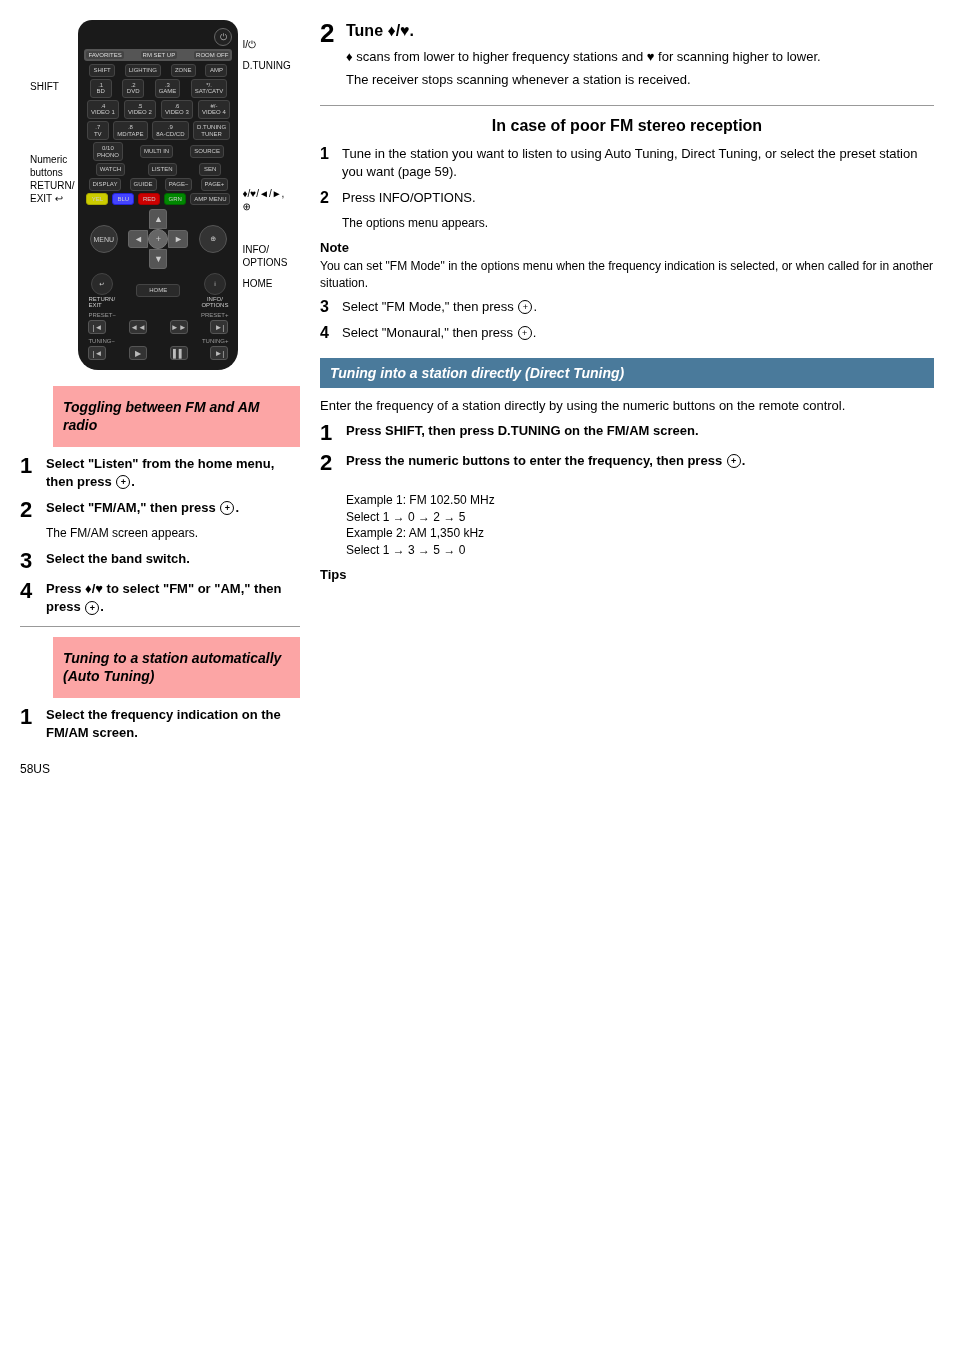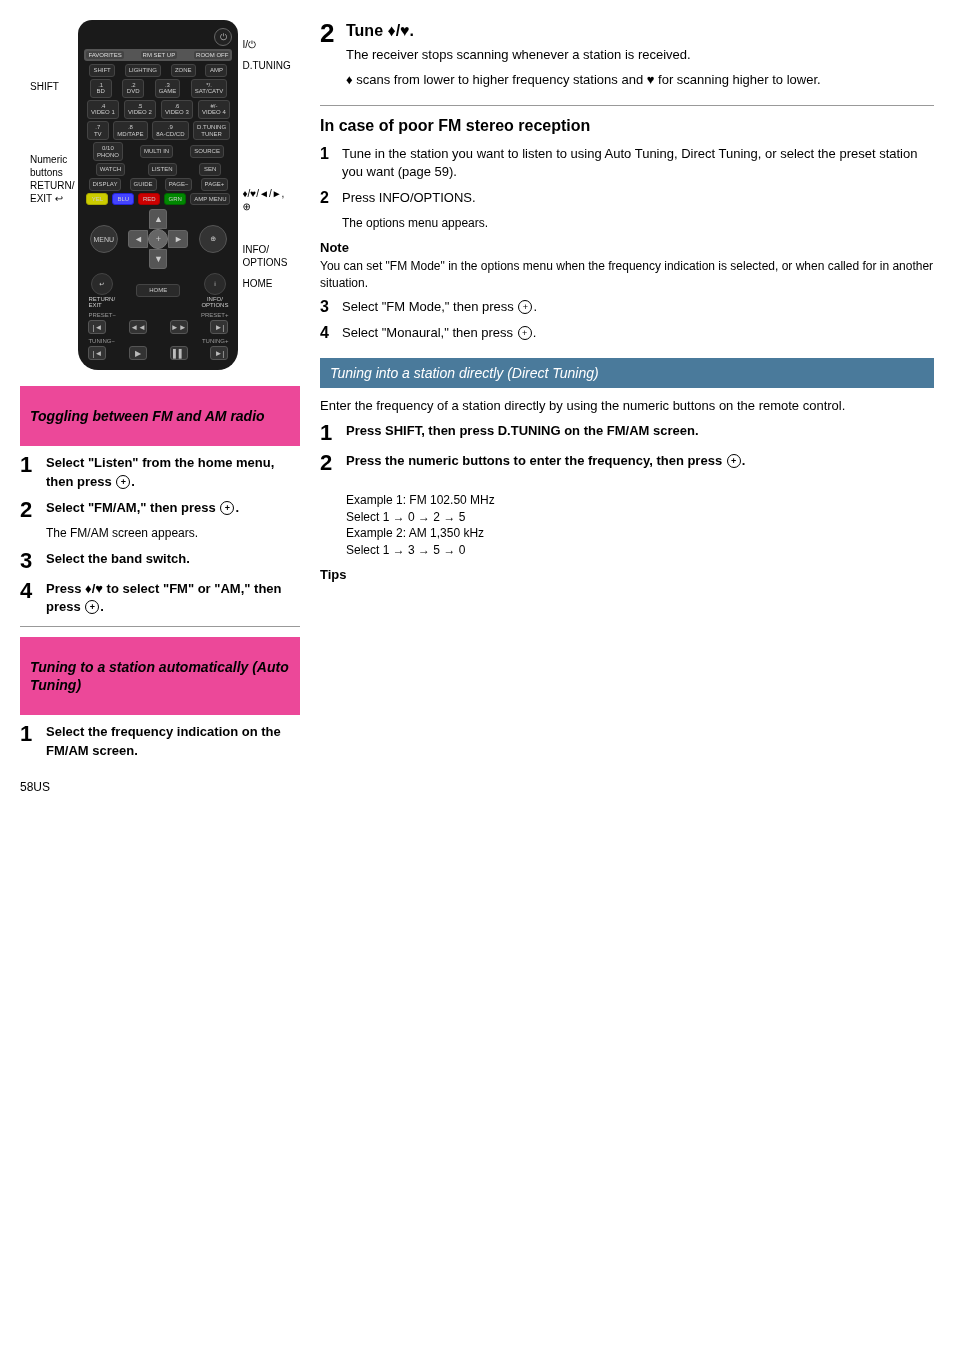--- a/index.html
+++ b/index.html
@@ -70,25 +70,26 @@
       font-size: 8px;
       width: 18px;
       height: 14px;
       display: flex;
       align-items: center;
       justify-content: center;
     }
 
     
     .section-box {
-      background: #ec4899;
+      background: #fca5a5;
       border: none;
-      padding: 21px 10px;
+      padding: 12px 10px;
       margin-bottom: 6px;
       border-radius: 0;
+      margin-left: 33px;
     }
     .section-box-title {
       font-size: 14px;
       font-weight: bold;
       color: #000;
       font-style: italic;
       line-height: 1.3;
     }
     .section-content {
       margin-top: 8px;
@@ -127,20 +128,21 @@
 
     
     .right-section {
       margin-bottom: 16px;
     }
     .right-section-title {
       font-size: 16px;
       font-weight: bold;
       margin-bottom: 8px;
       line-height: 1.3;
+      text-align: center;
     }
     .right-section-text {
       font-size: 13px;
       line-height: 1.5;
       margin-bottom: 6px;
     }
 
     
     .note-box {
       margin: 6px 0;
@@ -176,21 +178,21 @@
     }
 
     
     .section-box-right {
       background: #4a7a9b;
       padding: 6px 10px;
       margin-bottom: 8px;
     }
     .section-box-right-title {
       font-size: 14px;
-      font-weight: normal;
+      font-weight: bold;
       color: #fff;
       font-style: italic;
       line-height: 1.3;
     }
 
     .circle-icon {
       display: inline-block;
       width: 14px;
       height: 14px;
       border: 1px solid #000;
@@ -413,22 +415,22 @@
     </div>
   </div>
 
   <div class="right-col">
 
     <div class="right-section">
       <div class="step">
         <div class="step-num" style="font-size:26px;">2</div>
         <div class="step-content">
           <strong style="font-size:16px;">Tune ♦/♥.</strong>
+          <div style="margin-top:6px; font-size:13px;">♦ scans from lower to higher frequency stations and ♥ for scanning higher to lower.</div>
           <div style="margin-top:4px; font-size:13px;">The receiver stops scanning whenever a station is received.</div>
-          <div style="margin-top:6px; font-size:13px;">♦ scans from lower to higher frequency stations and ♥ for scanning higher to lower.</div>
         </div>
       </div>
     </div>
 
     <hr class="divider">
 
     <div class="right-section">
       <div class="right-section-title">In case of poor FM stereo reception</div>
 
       <div class="step">

